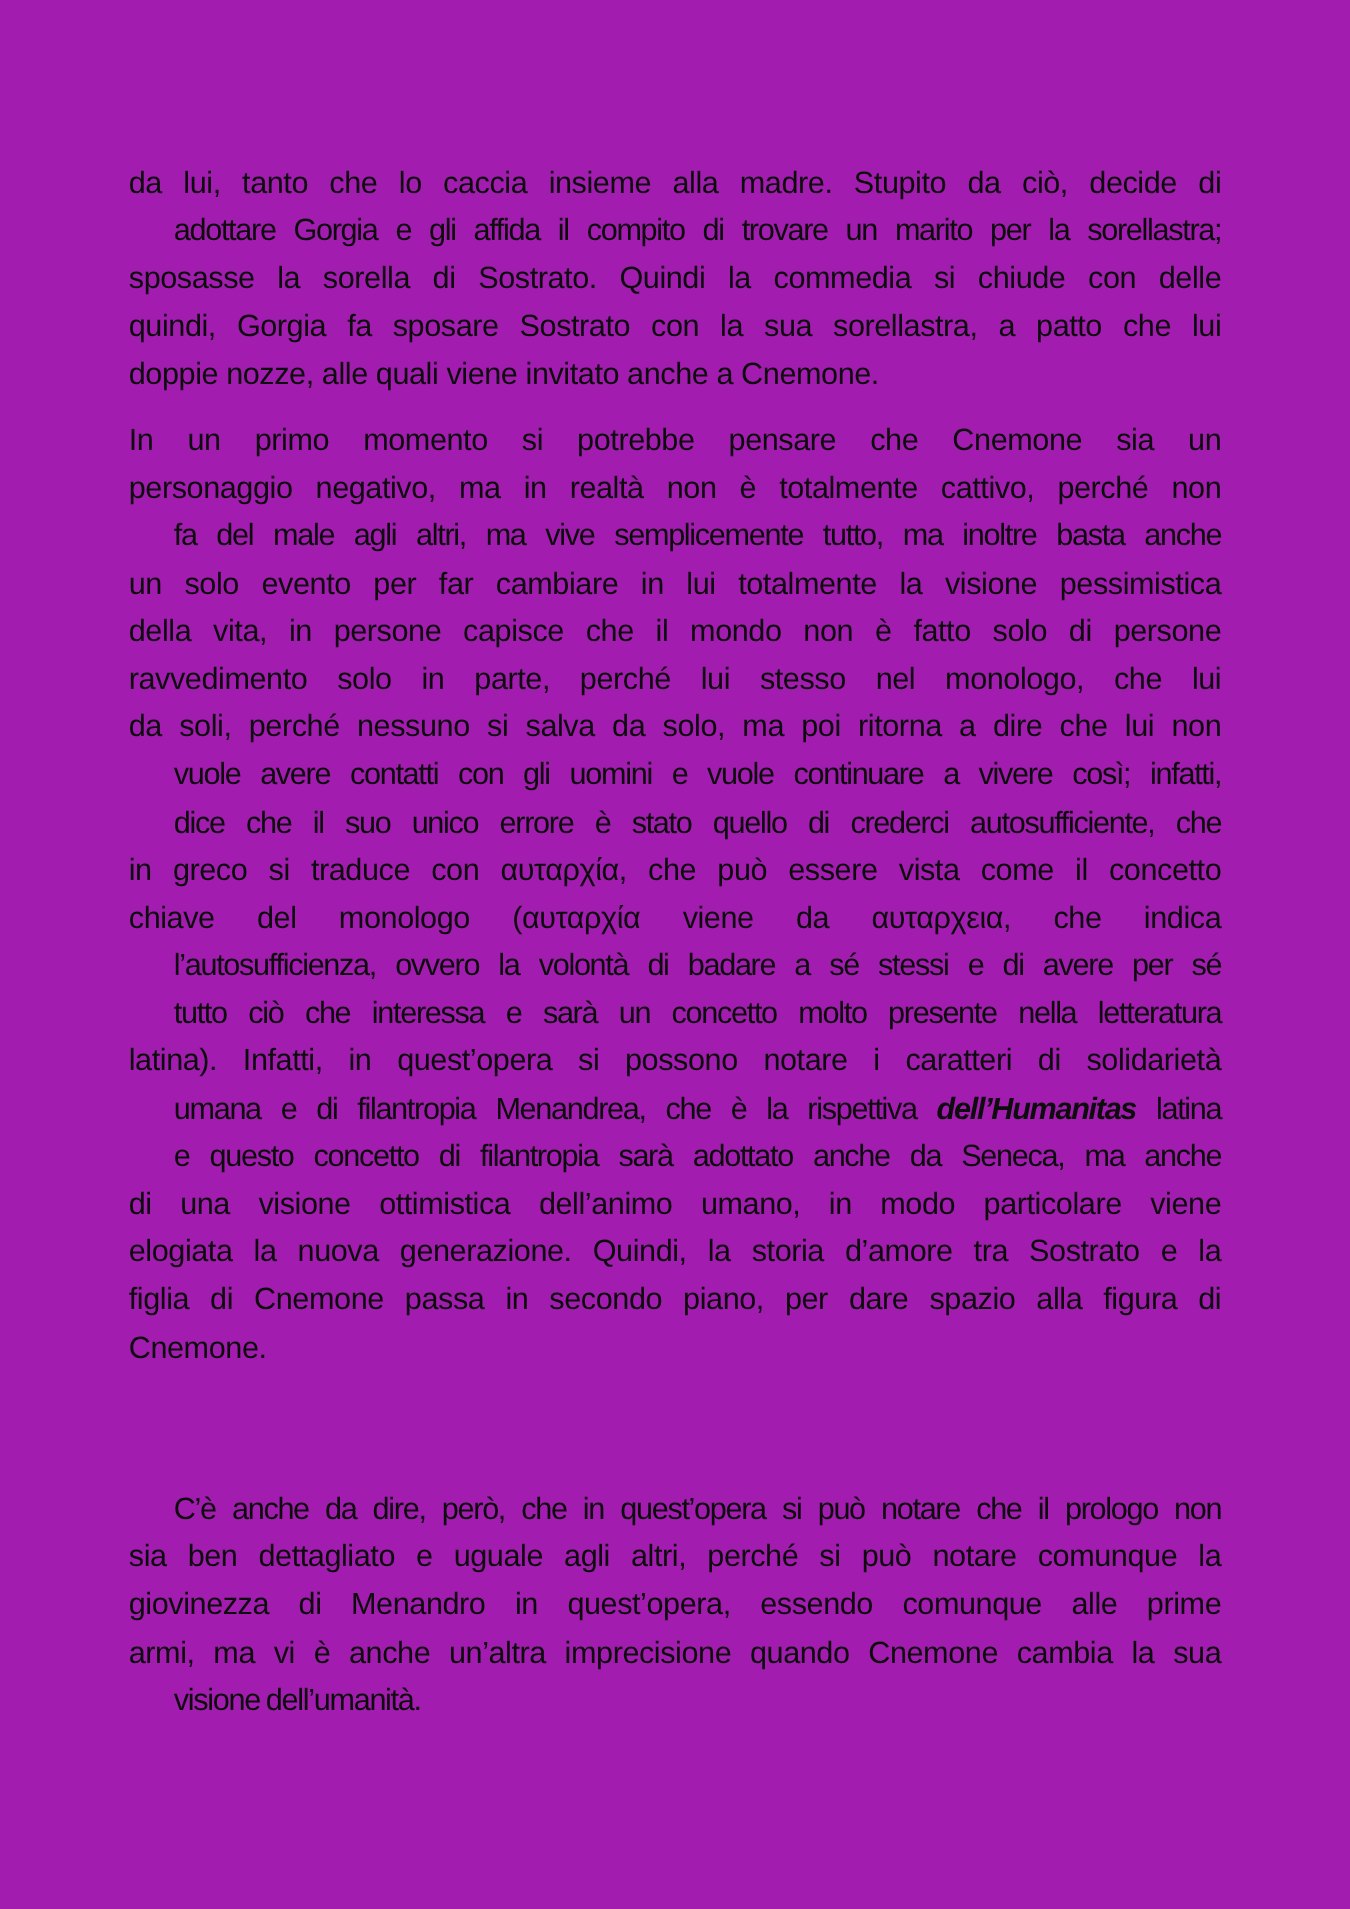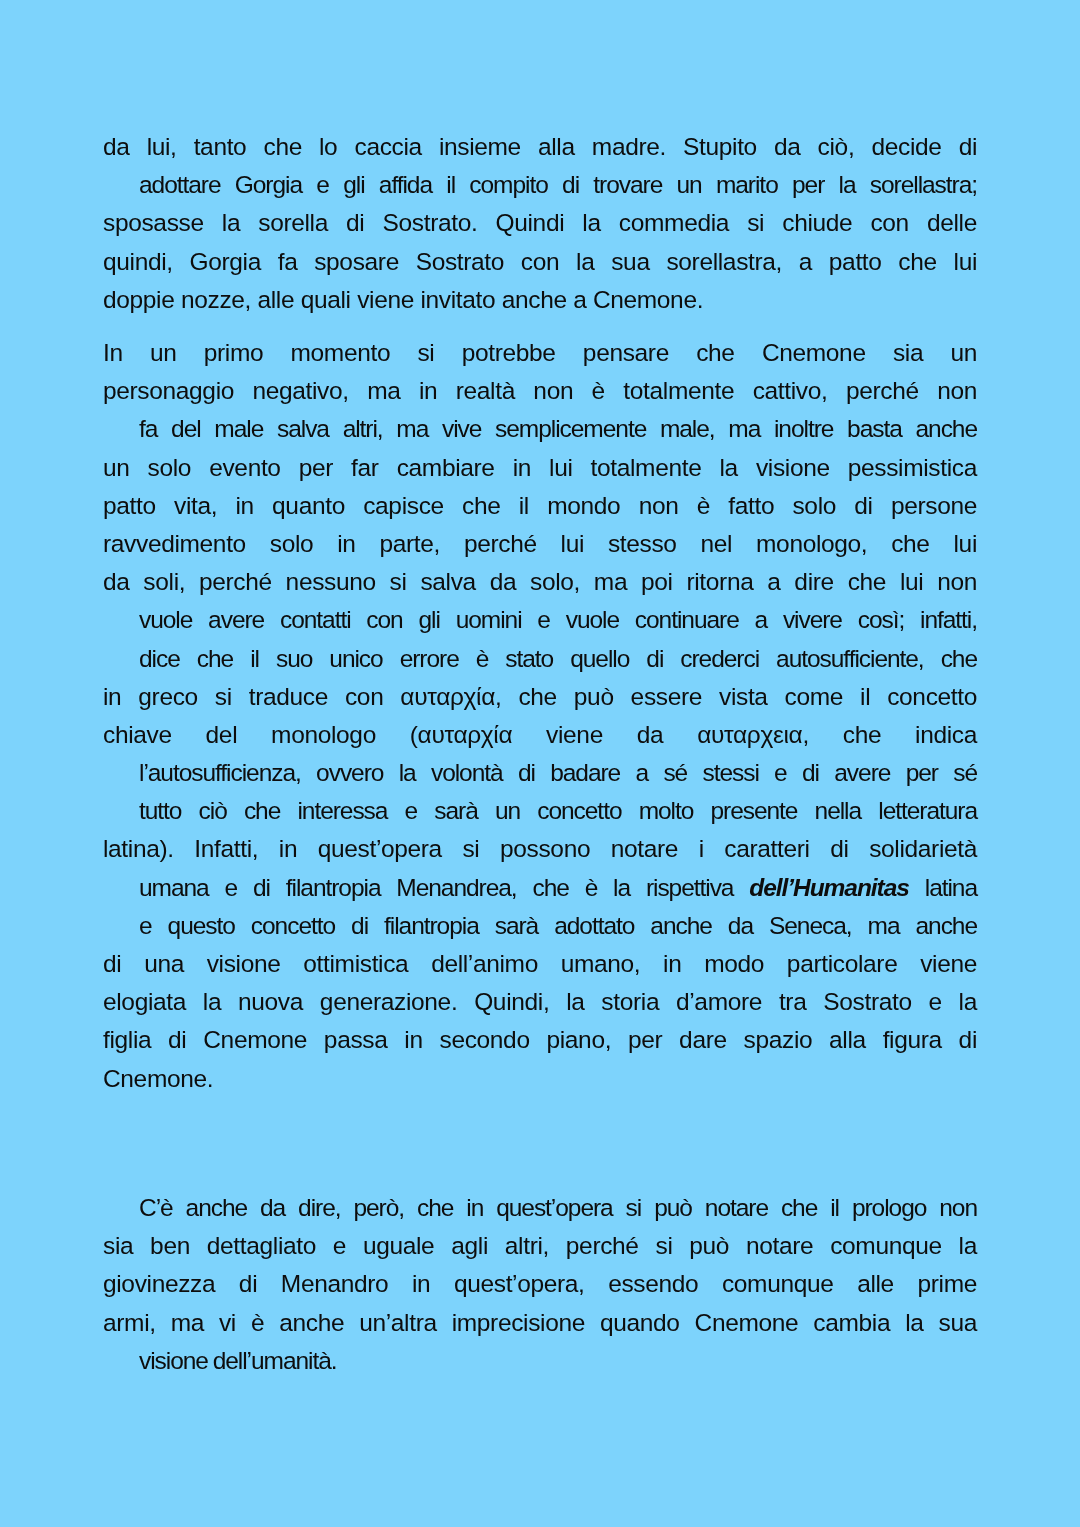--- a/index.html
+++ b/index.html
@@ -14,21 +14,21 @@
       overflow: hidden;
       font-family: "Liberation Sans", "DejaVu Sans", sans-serif;
       color: #0d0d0d;
     }
     .page {
       position: absolute;
       left: 0;
       top: 0;
       width: 1080px;
       height: 1527px;
-      background: #7dd3fc;
+      background: #a21caf;
     }
     .body-text {
       position: absolute;
       left: 103px;
       width: 874px;
     }
     .line {
       display: block;
       height: 38.2px;
       line-height: 38.2px;
@@ -62,23 +62,23 @@
     <span class="line">da lui, tanto che lo caccia insieme alla madre. Stupito da ciò, decide di</span>
     <span class="line tight">adottare Gorgia e gli affida il compito di trovare un marito per la sorellastra;</span>
     <span class="line">sposasse la sorella di Sostrato. Quindi la commedia si chiude con delle</span>
     <span class="line">quindi, Gorgia fa sposare Sostrato con la sua sorellastra, a patto che lui</span>
     <span class="line last">doppie nozze, alle quali viene invitato anche a Cnemone.</span>
   </div>
 
   <div class="body-text p2">
     <span class="line">In un primo momento si potrebbe pensare che Cnemone sia un</span>
     <span class="line">personaggio negativo, ma in realtà non è totalmente cattivo, perché non</span>
-    <span class="line tight">fa del male salva altri, ma vive semplicemente male, ma inoltre basta anche</span>
+    <span class="line tight">fa del male agli altri, ma vive semplicemente tutto, ma inoltre basta anche</span>
     <span class="line">un solo evento per far cambiare in lui totalmente la visione pessimistica</span>
-    <span class="line">patto vita, in quanto capisce che il mondo non è fatto solo di persone</span>
+    <span class="line">della vita, in persone capisce che il mondo non è fatto solo di persone</span>
     <span class="line">ravvedimento solo in parte, perché lui stesso nel monologo, che lui</span>
     <span class="line">da soli, perché nessuno si salva da solo, ma poi ritorna a dire che lui non</span>
     <span class="line tight">vuole avere contatti con gli uomini e vuole continuare a vivere così; infatti,</span>
     <span class="line tight">dice che il suo unico errore è stato quello di crederci autosufficiente, che</span>
     <span class="line">in greco si traduce con αυταρχία, che può essere vista come il concetto</span>
     <span class="line">chiave del monologo (αυταρχία viene da αυταρχεια, che indica</span>
     <span class="line tight">l’autosufficienza, ovvero la volontà di badare a sé stessi e di avere per sé</span>
     <span class="line tight">tutto ciò che interessa e sarà un concetto molto presente nella letteratura</span>
     <span class="line">latina). Infatti, in quest’opera si possono notare i caratteri di solidarietà</span>
     <span class="line tight"><span>umana e di filantropia Menandrea, che è la rispettiva </span><em>dell’Humanitas</em><span> latina</span></span>

